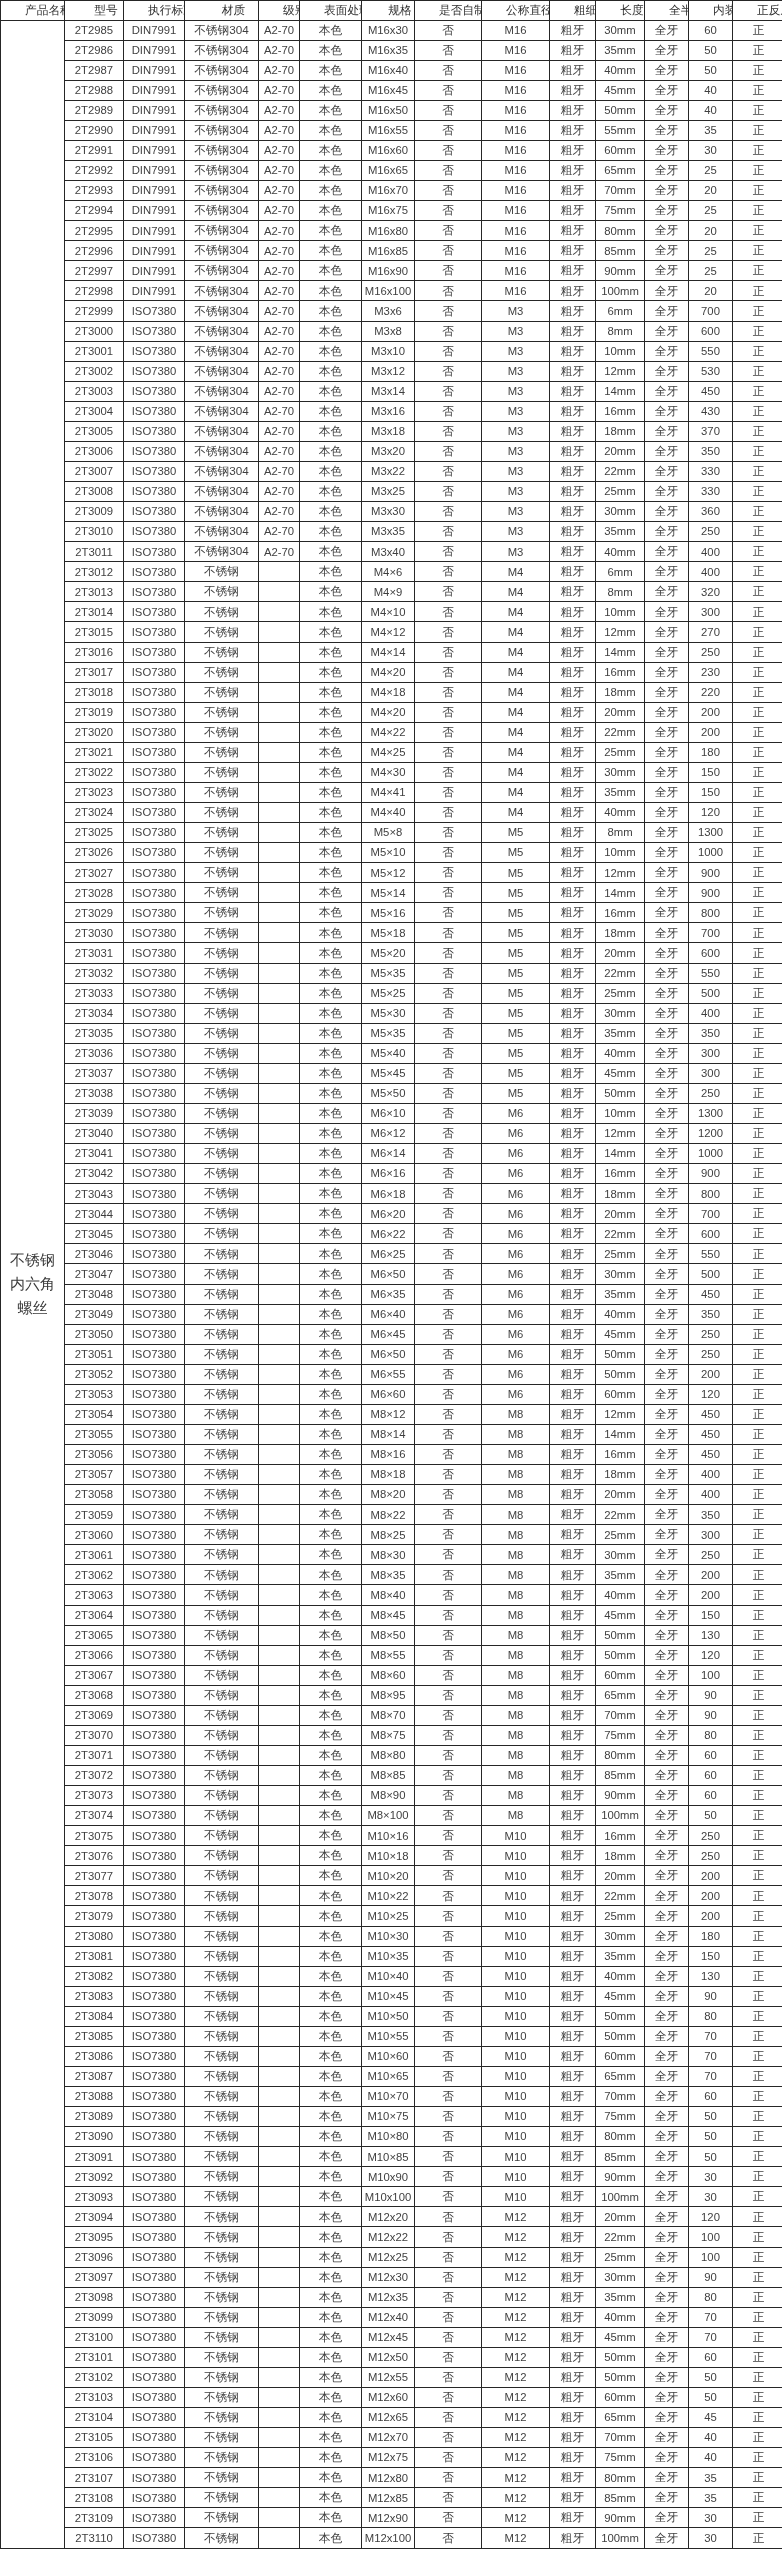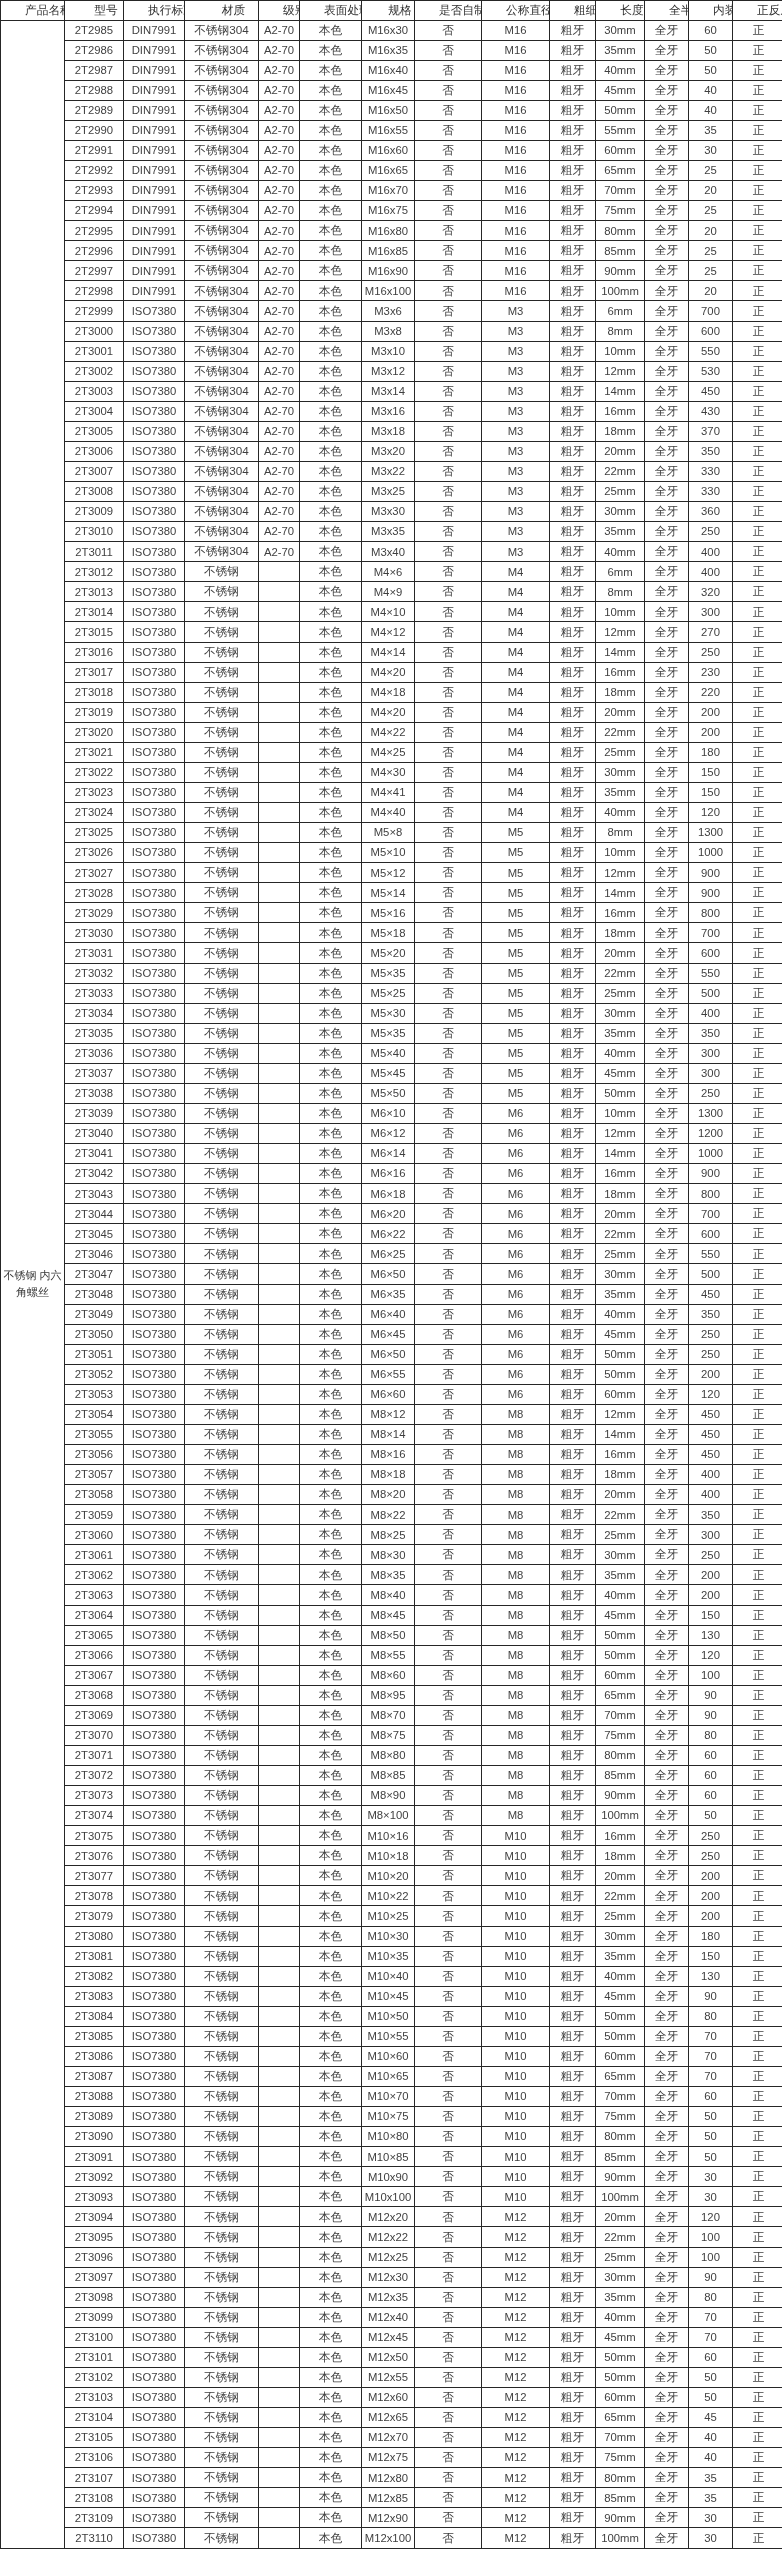--- a/index.html
+++ b/index.html
@@ -10,21 +10,21 @@
     color:#3f3f3f;
   }
   .sheet th,.sheet td{
     border:1px solid #262626;
     padding:0;text-align:center;vertical-align:middle;
     font-weight:normal;font-size:11.3px;line-height:1.1;
     overflow:hidden;white-space:nowrap;
   }
   .sheet thead th{font-size:11.7px;color:#303030;height:18.6px;padding-left:24px;}
   .sheet td.product-cell{
-    font-size:11px;line-height:1.6;color:#3a3a3a;
+    font-size:15px;line-height:1.6;color:#3a3a3a;
     white-space:normal;word-break:break-all;padding:12px 2px;
   }
   .sheet td.cn{font-size:11.7px;}
 </style>
 </head>
 <body>
 
 <table class="sheet">
   <colgroup>
     <col style="width:64px">

